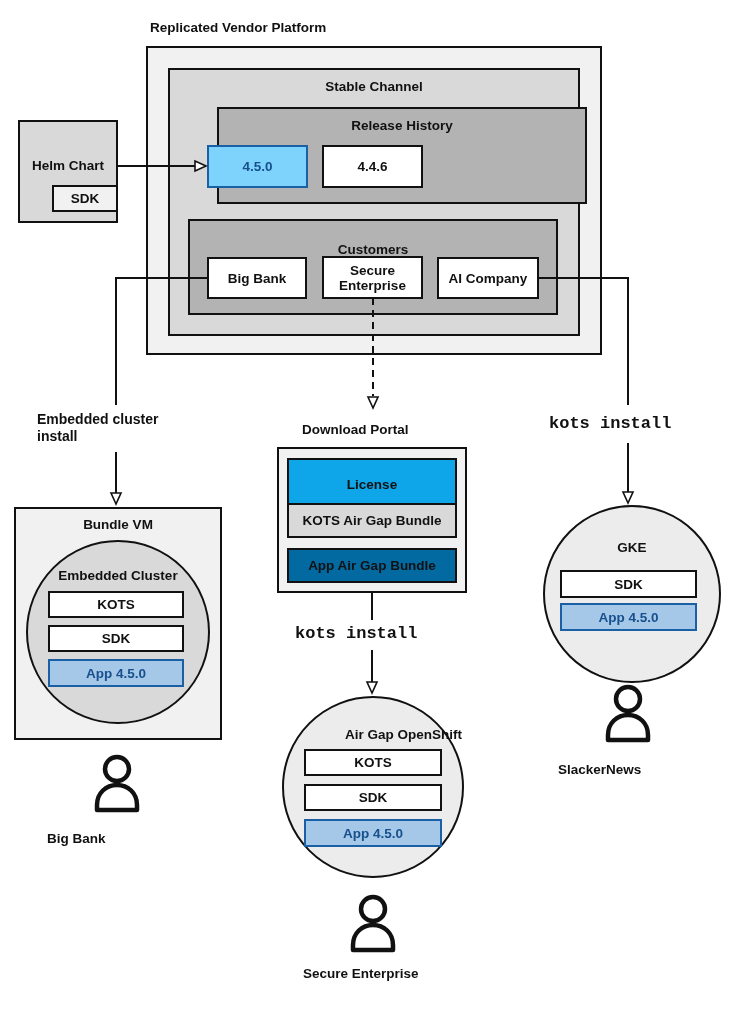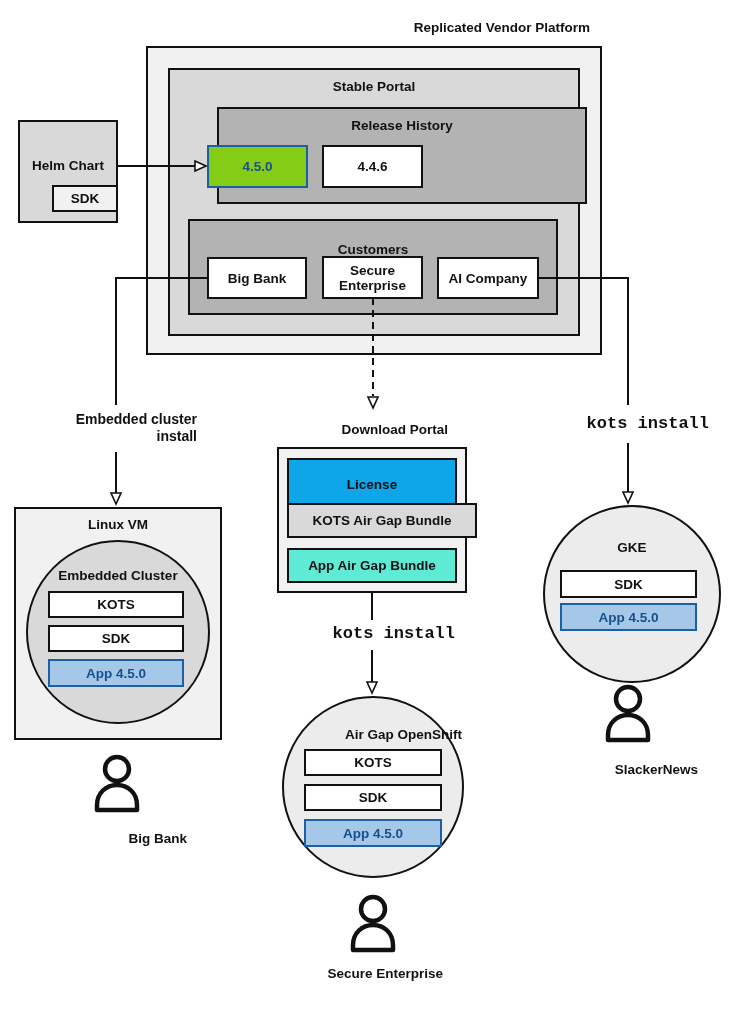--- a/index.html
+++ b/index.html
@@ -1,21 +1,21 @@
 <!DOCTYPE html>
 <html><head>
 <meta charset="utf-8">
 <style>
   html,body{margin:0;padding:0;background:#fff}
   body{font-family:"Liberation Sans",sans-serif;color:#111;font-weight:bold;}
   .canvas{position:relative;width:734px;height:1026px;background:#fff;overflow:hidden;}
   .box{position:absolute;box-sizing:border-box;border:2px solid #111;}
   .cell{display:flex;align-items:center;justify-content:center;text-align:center;
         font-size:13.5px;line-height:15px;background:#fff;}
-  .lbl{position:absolute;box-sizing:border-box;text-align:right;font-size:13.5px;line-height:16px;}
+  .lbl{position:absolute;box-sizing:border-box;text-align:left;font-size:13.5px;line-height:16px;}
   .inlbl{position:absolute;left:0;right:0;text-align:center;font-size:13.5px;line-height:16px;}
   .f-lightest{background:#f1f1f1;}
   .f-light{background:#d9d9d9;}
   .f-mid{background:#b3b3b3;}
   .f-circle{background:#ececec;}
   .circle{border-radius:50%;}
   .mono{font-family:"Liberation Mono","DejaVu Sans Mono",monospace;font-size:17px;font-weight:bold;}
   .overlay{position:absolute;left:0;top:0;pointer-events:none;}
   svg.person{position:absolute;}
   svg.person circle, svg.person path{fill:none;stroke:#111;stroke-width:4.5;}
@@ -24,64 +24,64 @@
 </head>
 <body>
 
 <div class="canvas">
 
   <div class="lbl" style="left:150px;top:20px;width:440px;">Replicated Vendor Platform</div>
 
   <div class="box f-lightest" style="left:146px;top:46px;width:456px;height:309px;"></div>
 
   <div class="box f-light" style="left:168px;top:68px;width:412px;height:268px;">
-    <div class="inlbl" style="top:9px;">Stable Portal</div>
+    <div class="inlbl" style="top:9px;">Stable Channel</div>
   </div>
 
   <div class="box f-mid" style="left:188px;top:107px;width:370px;height:97px;margin-left:29px;">
     <div class="inlbl" style="top:9px;">Release History</div>
   </div>
-  <div class="box cell hl" style="left: 207px; top: 145px; width: 101px; height: 43px; background: #84cc16; border-color: rgb(27, 95, 165); color: rgb(23, 80, 140);">4.5.0</div>
+  <div class="box cell hl" style="left: 207px; top: 145px; width: 101px; height: 43px; background: #7dd3fc; border-color: rgb(27, 95, 165); color: rgb(23, 80, 140);">4.5.0</div>
   <div class="box cell" style="left:322px;top:145px;width:101px;height:43px;">4.4.6</div>
 
   <div class="box f-mid" style="left:188px;top:219px;width:370px;height:96px;">
     <div class="inlbl" style="top:21px;">Customers</div>
   </div>
   <div class="box cell" style="left:207px;top:257px;width:100px;height:42px;">Big Bank</div>
   <div class="box cell" style="left:322px;top:256px;width:101px;height:43px;">Secure Enterprise</div>
   <div class="box cell" style="left:437px;top:257px;width:102px;height:42px;">AI Company</div>
 
   <div class="box f-light" style="left:18px;top:120px;width:100px;height:103px;">
     <div class="inlbl" style="top:36px;">Helm Chart</div>
   </div>
   <div class="box cell f-lightest" style="left:52px;top:185px;width:66px;height:27px;background:#f1f1f1;">SDK</div>
 
   <div class="lbl" style="left:37px;top:411px;width:160px;font-size:14px;line-height:17px;">Embedded cluster install</div>
 
   <div class="box f-lightest" style="left:14px;top:507px;width:208px;height:233px;">
-    <div class="inlbl" style="top:8px;">Linux VM</div>
+    <div class="inlbl" style="top:8px;">Bundle VM</div>
   </div>
   <div class="box f-light circle" style="left:26px;top:540px;width:184px;height:184px;">
     <div class="inlbl" style="top:26px;">Embedded Cluster</div>
   </div>
   <div class="box cell" style="left:48px;top:591px;width:136px;height:27px;">KOTS</div>
   <div class="box cell" style="left:48px;top:625px;width:136px;height:27px;">SDK</div>
   <div class="box cell hl" style="left: 48px; top: 659px; width: 136px; height: 28px; background: rgb(165, 200, 233); border-color: rgb(27, 95, 165); color: rgb(23, 80, 140);">App 4.5.0</div>
 
   <svg class="person" style="left:85px;top:754px;" width="64" height="64" viewBox="0 0 64 64">
     <circle cx="32" cy="15" r="12"></circle>
     <path d="M12 56 L12 51 C12 39 21 31 32 31 C43 31 52 39 52 51 L52 56 Z"></path>
   </svg>
   <div class="lbl" style="left:47px;top:831px;width:140px;">Big Bank</div>
 
   <div class="lbl" style="left:302px;top:422px;width:146px;">Download Portal</div>
   <div class="box f-lightest" style="left:277px;top:447px;width:190px;height:146px;"></div>
   <div class="box cell f-light" style="left:287px;top:458px;width:170px;height:52px;background:#0ea5e9;">License</div>
-  <div class="box cell f-light" style="left:287px;top:503px;width:190px;height:35px;background:#d9d9d9;">KOTS Air Gap Bundle</div>
-  <div class="box cell f-light" style="left:287px;top:548px;width:170px;height:35px;background:#5eead4;">App Air Gap Bundle</div>
+  <div class="box cell f-light" style="left:287px;top:503px;width:170px;height:35px;background:#d9d9d9;">KOTS Air Gap Bundle</div>
+  <div class="box cell f-light" style="left:287px;top:548px;width:170px;height:35px;background:#0369a1;">App Air Gap Bundle</div>
 
   <div class="lbl mono" style="left:295px;top:626px;width:160px;">kots install</div>
 
   <div class="box f-circle circle" style="left:282px;top:696px;width:182px;height:182px;">
     <div class="inlbl" style="top:29px;text-align:right;">Air Gap OpenShift</div>
   </div>
   <div class="box cell" style="left:304px;top:749px;width:138px;height:27px;">KOTS</div>
   <div class="box cell" style="left:304px;top:784px;width:138px;height:27px;">SDK</div>
   <div class="box cell hl" style="left: 304px; top: 819px; width: 138px; height: 28px; background: rgb(165, 200, 233); border-color: rgb(27, 95, 165); color: rgb(23, 80, 140);">App 4.5.0</div>
 

